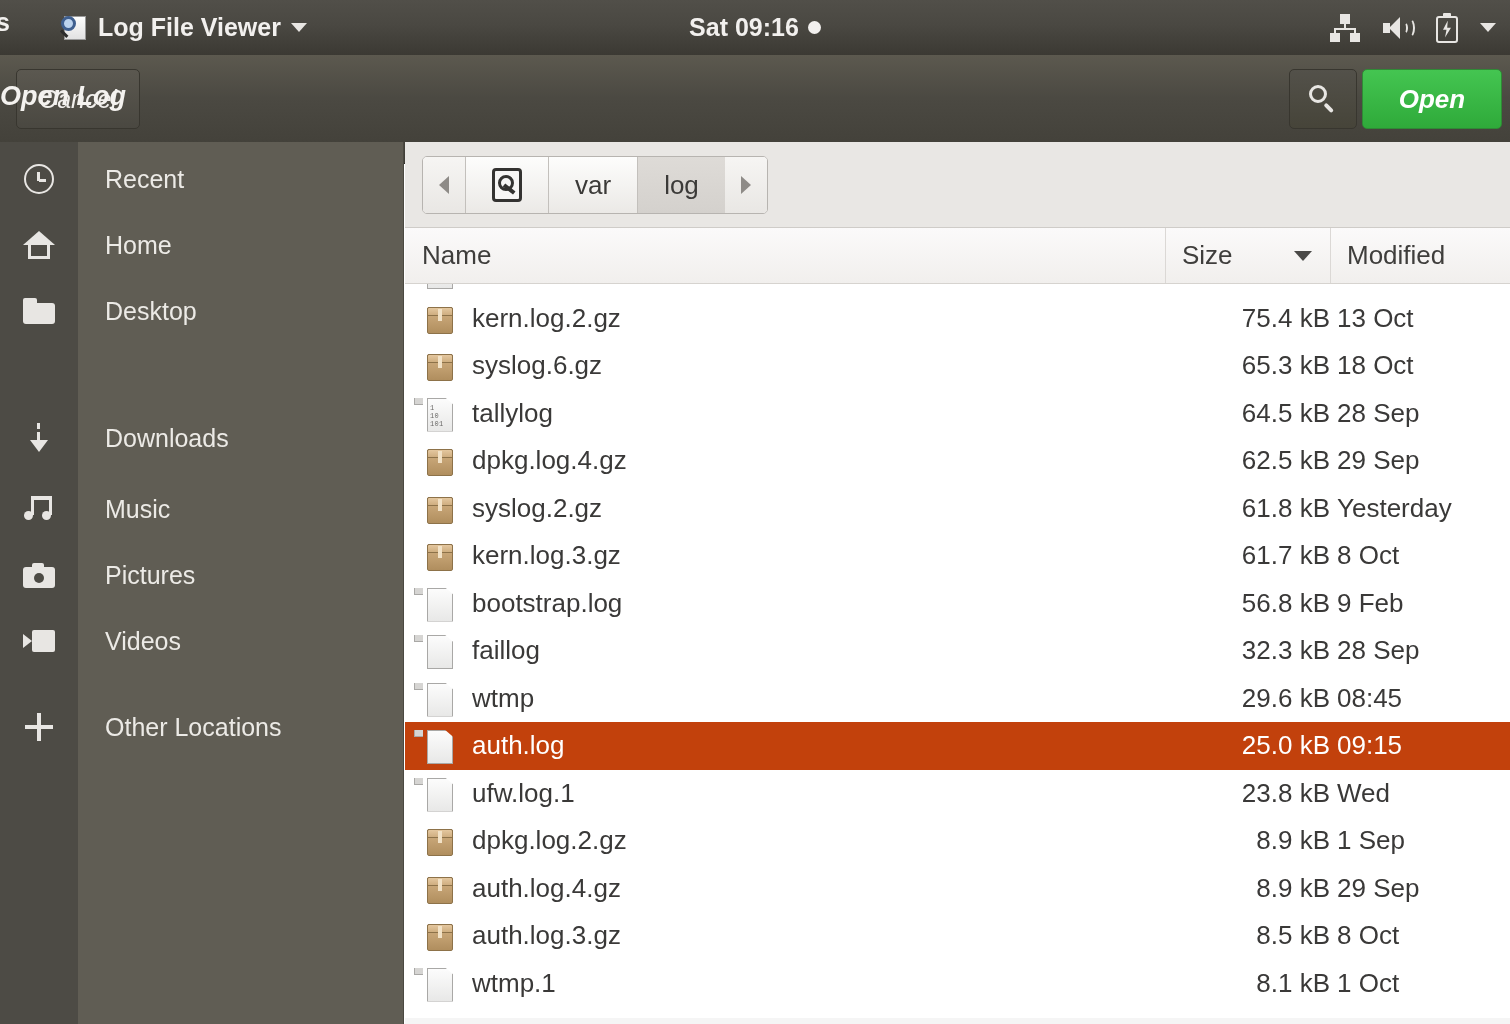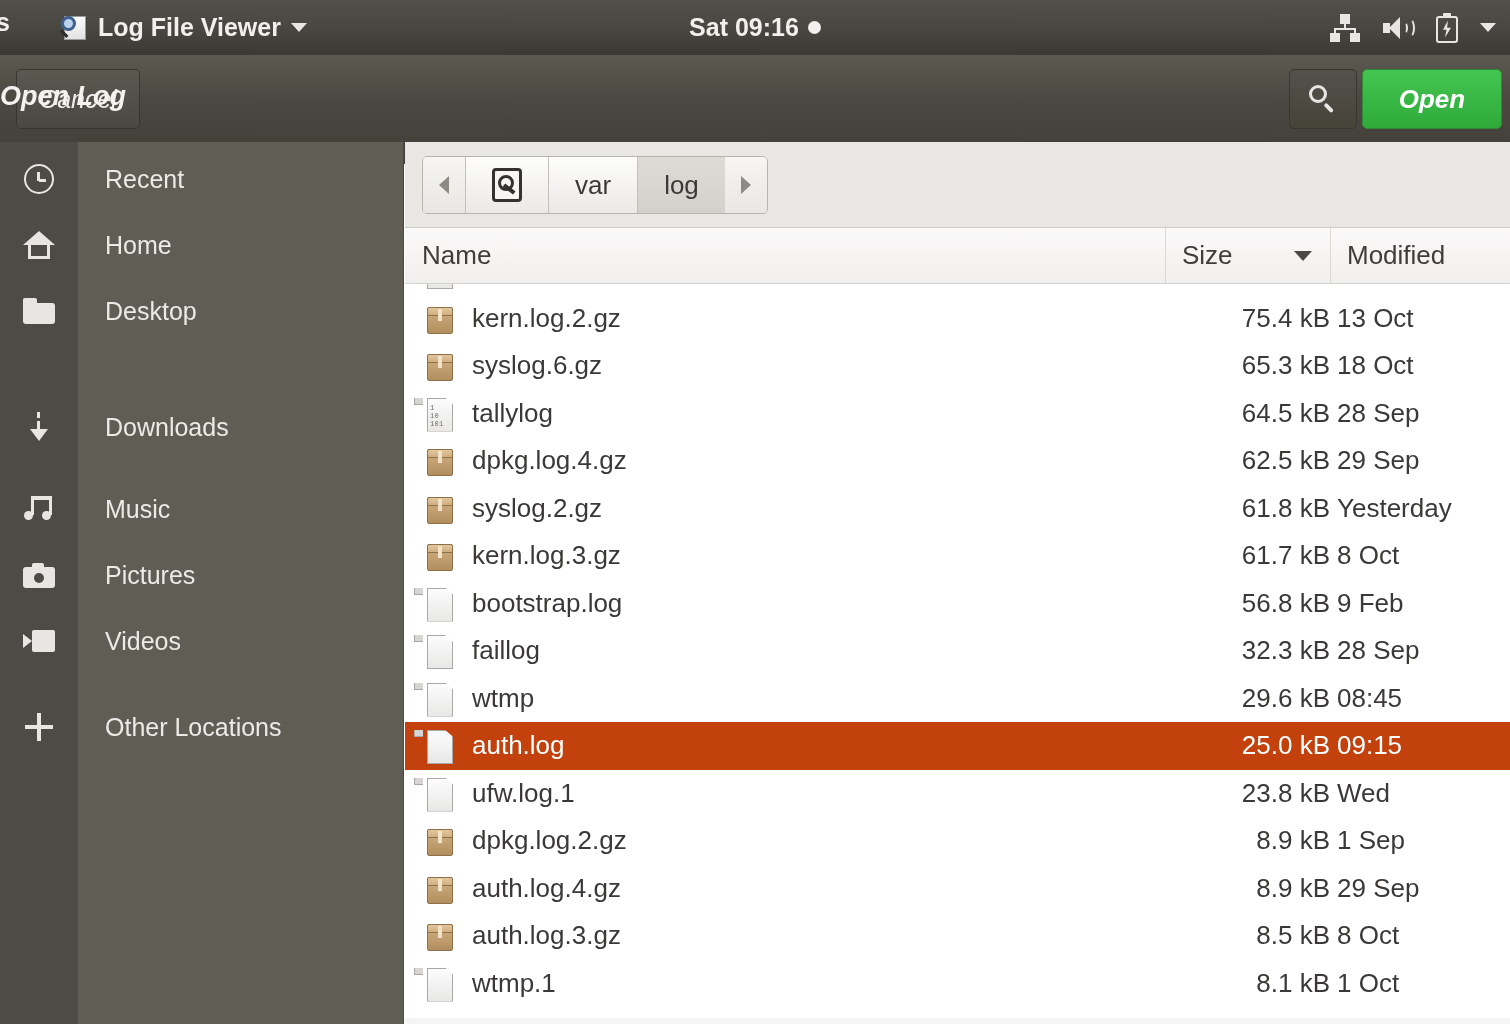--- a/index.html
+++ b/index.html
@@ -488,21 +488,21 @@
   </div>
   <div class="side-item" style="top:136px">
     <span class="sico">
         <span class="g-folder">
           <span class="tab"></span>
           <span class="bod"></span>
         </span>
       </span>
     <span class="slabel">Desktop</span>
   </div>
-  <div class="side-item" style="top:252px">
+  <div class="side-item" style="top:263px">
     <span class="sico">
         <span class="g-down">
           <span class="sh"></span>
           <span class="sh2"></span>
           <span class="ar"></span>
         </span>
       </span>
     <span class="slabel">Downloads</span>
   </div>
   <div class="side-item" style="top:334px">

